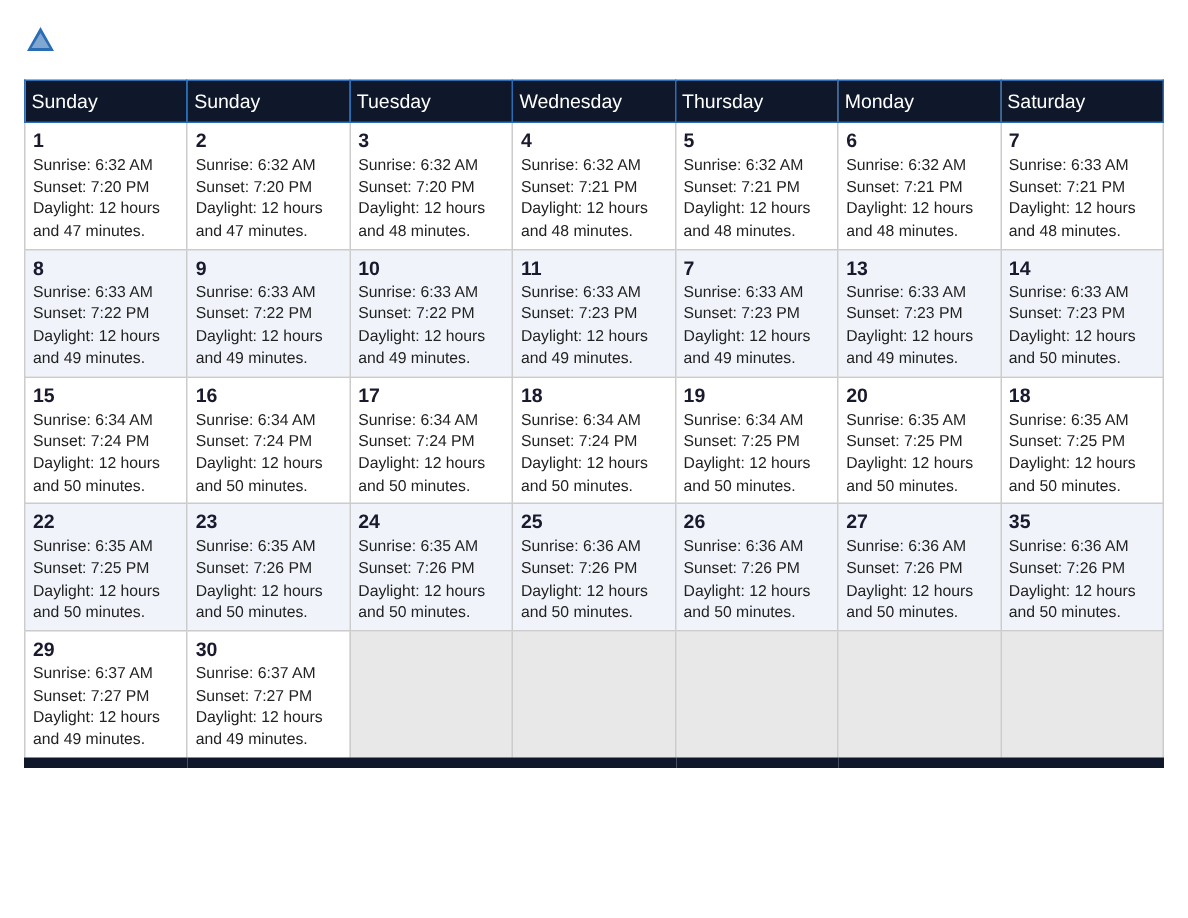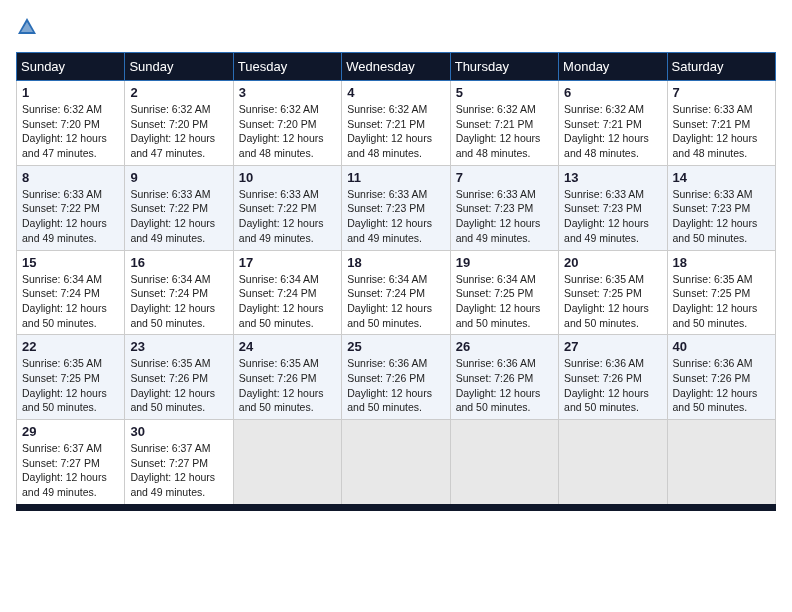--- a/index.html
+++ b/index.html
@@ -243,21 +243,21 @@
         </td>
         <td>
           <span class="day-num">26</span>
           <div class="day-info">Sunrise: 6:36 AM<br>Sunset: 7:26 PM<br>Daylight: 12 hours and 50 minutes.</div>
         </td>
         <td>
           <span class="day-num">27</span>
           <div class="day-info">Sunrise: 6:36 AM<br>Sunset: 7:26 PM<br>Daylight: 12 hours and 50 minutes.</div>
         </td>
         <td>
-          <span class="day-num">40</span>
+          <span class="day-num">35</span>
           <div class="day-info">Sunrise: 6:36 AM<br>Sunset: 7:26 PM<br>Daylight: 12 hours and 50 minutes.</div>
         </td>
       </tr>
       <tr class="last-row">
         <td>
           <span class="day-num">29</span>
           <div class="day-info">Sunrise: 6:37 AM<br>Sunset: 7:27 PM<br>Daylight: 12 hours and 49 minutes.</div>
         </td>
         <td>
           <span class="day-num">30</span>

